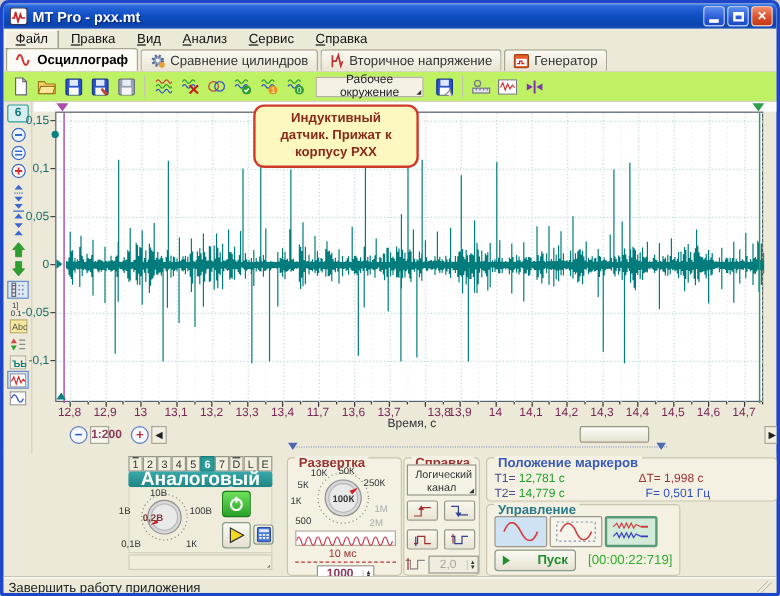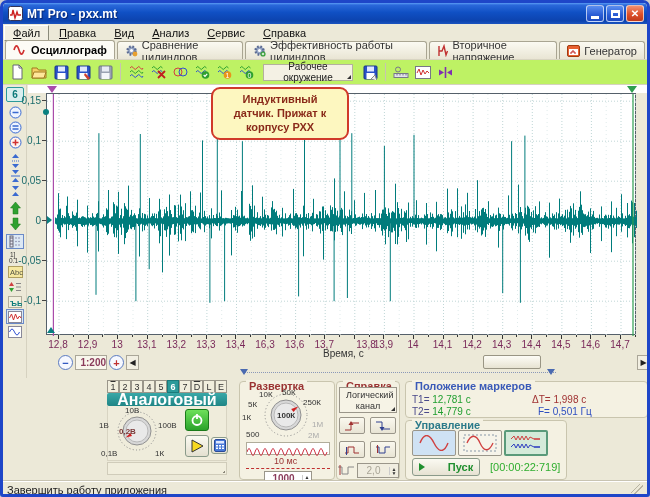--- a/index.html
+++ b/index.html
@@ -57,21 +57,21 @@
   .x-axis-row{position:absolute;left:43px;top:333px;width:592px;height:15px;}
   .x-tick-label{position:absolute;top:3px;transform:translateX(-50%);font-size:10px;color:#7a2a5a;}
   .x-tick{position:absolute;top:-1px;width:1px;background:#333;}
   .x-tick.major{height:4px;} .x-tick.minor{height:2px;}
   .xlabel{position:absolute;left:320px;top:345px;font-size:10px;color:#333;}
   
   .callout{position:absolute;left:208px;top:84px;width:138px;padding:4px 2px;background:#fdf7c0;border:2px solid #d03a2a;border-radius:9px;
     text-align:center;font-size:11px;font-weight:bold;color:#8a2a1a;line-height:1.25;z-index:8;}
   
   .round-btn{position:absolute;width:15px;height:15px;border-radius:50%;border:1px solid #5a7ac0;background:#f6f8ff;color:#2a52c0;font-size:11px;font-weight:bold;line-height:12px;text-align:center;padding:0;}
-  .scale-box{position:absolute;left:72px;top:352px;width:32px;height:15px;border:1px solid #aaa698;background:#f8f6ec;color:#8a3a5a;font-weight:bold;font-size:10px;text-align:right;line-height:13px;}
+  .scale-box{position:absolute;left:72px;top:352px;width:16px;height:15px;border:1px solid #aaa698;background:#f8f6ec;color:#8a3a5a;font-weight:bold;font-size:10px;text-align:right;line-height:13px;}
   .arrow-btn{position:absolute;width:13px;height:15px;border:1px solid #aaa698;background:#f2efe2;font-size:8px;color:#222;padding:0;line-height:12px;}
   .scroll-thumb{position:absolute;left:480px;top:352px;width:58px;height:14px;border:1px solid #999584;border-radius:2px;background:linear-gradient(180deg,#fdfcf6,#e7e3d2);}
   .range-track{position:absolute;left:240px;top:369px;width:313px;border-top:1px dotted #8a98b8;}
   .range-thumb{position:absolute;top:366px;width:0;height:0;border-left:4px solid transparent;border-right:4px solid transparent;border-top:6px solid #4a6ab0;}
   
   .bottom-panel{position:absolute;left:0;top:375px;width:644px;height:103px;background:#ece9d8;}
   .group{position:absolute;background:#f4f1e2;border:1px solid #c9c5ae;border-radius:4px;}
   .group-header{position:absolute;top:-2px;left:6px;background:inherit;padding:0 3px;font-size:11px;font-weight:bold;background:#f4f1e2;}
   .ch-tabs{position:absolute;left:104px;top:2px;width:122px;height:13px;display:flex;}
   .ch-tab{width:12px;height:13px;border:1px solid #9a968a;background:#f1eedd;font-size:9px;color:#333;padding:0;margin:0;line-height:10px;}
@@ -152,29 +152,20 @@
     </div>
     <div class="tab">
       <svg width="13" height="13" viewBox="0 0 13 13">
           <circle cx="6.5" cy="6.5" r="4" fill="#93a3c3" stroke="#5a6a92" stroke-width="2.4" stroke-dasharray="1.6 1.6"></circle>
           <circle cx="6.5" cy="6.5" r="1.5" fill="#fff"></circle>
           <circle cx="10" cy="10" r="2.4" fill="#e8a030"></circle>
         </svg>
       <span>Сравнение цилиндров</span>
     </div>
     <div class="tab">
-      <svg width="13" height="13" viewBox="0 0 13 13">
-          <circle cx="6.5" cy="6.5" r="4" fill="#93a3c3" stroke="#5a6a92" stroke-width="2.4" stroke-dasharray="1.6 1.6"></circle>
-          <circle cx="6.5" cy="6.5" r="1.5" fill="#fff"></circle>
-          <circle cx="10" cy="10" r="2.6" fill="#3aa03a"></circle>
-          <path d="M10 8.8v2.4M8.8 10h2.4" stroke="#fff" stroke-width="1"></path>
-        </svg>
-      <span>Эффективность работы цилиндров</span>
-    </div>
-    <div class="tab">
       <svg width="12" height="13" viewBox="0 0 12 13">
           <path d="M2 12V2M2 7h3l2-5 2 9 1.5-4" fill="none" stroke="#c03030" stroke-width="1.4"></path>
         </svg>
       <span>Вторичное напряжение</span>
     </div>
     <div class="tab">
       <svg width="13" height="12" viewBox="0 0 13 12">
           <rect x="0.5" y="0.5" width="12" height="11" rx="1.5" fill="#e86030" stroke="#a03a10"></rect>
           <rect x="2" y="4" width="9" height="6" fill="#fff"></rect>
           <path d="M3 8h2v-2h2v2h2" fill="none" stroke="#c02020"></path>
@@ -441,21 +432,21 @@
       <i class="x-tick minor" style="left: 115.53px;"></i>
       <span class="x-tick-label" style="left: 130.32px;">13,2</span>
       <i class="x-tick major" style="left: 130.32px;"></i>
       <i class="x-tick minor" style="left: 145.11px;"></i>
       <span class="x-tick-label" style="left: 159.9px;">13,3</span>
       <i class="x-tick major" style="left: 159.9px;"></i>
       <i class="x-tick minor" style="left: 174.69px;"></i>
       <span class="x-tick-label" style="left: 189.48px;">13,4</span>
       <i class="x-tick major" style="left: 189.48px;"></i>
       <i class="x-tick minor" style="left: 204.27px;"></i>
-      <span class="x-tick-label" style="left: 219.06px;">16,3</span>
+      <span class="x-tick-label" style="left: 219.06px;">11,7</span>
       <i class="x-tick major" style="left: 219.06px;"></i>
       <i class="x-tick minor" style="left: 233.85px;"></i>
       <span class="x-tick-label" style="left: 248.64px;">13,6</span>
       <i class="x-tick major" style="left: 248.64px;"></i>
       <i class="x-tick minor" style="left: 263.43px;"></i>
       <span class="x-tick-label" style="left: 278.22px;">13,7</span>
       <i class="x-tick major" style="left: 278.22px;"></i>
       <i class="x-tick minor" style="left: 293.01px;"></i>
       <span class="x-tick-label" style="left: 296px; margin-left: 24px;">13,8</span>
       <i class="x-tick major" style="left: 307.8px;"></i>

